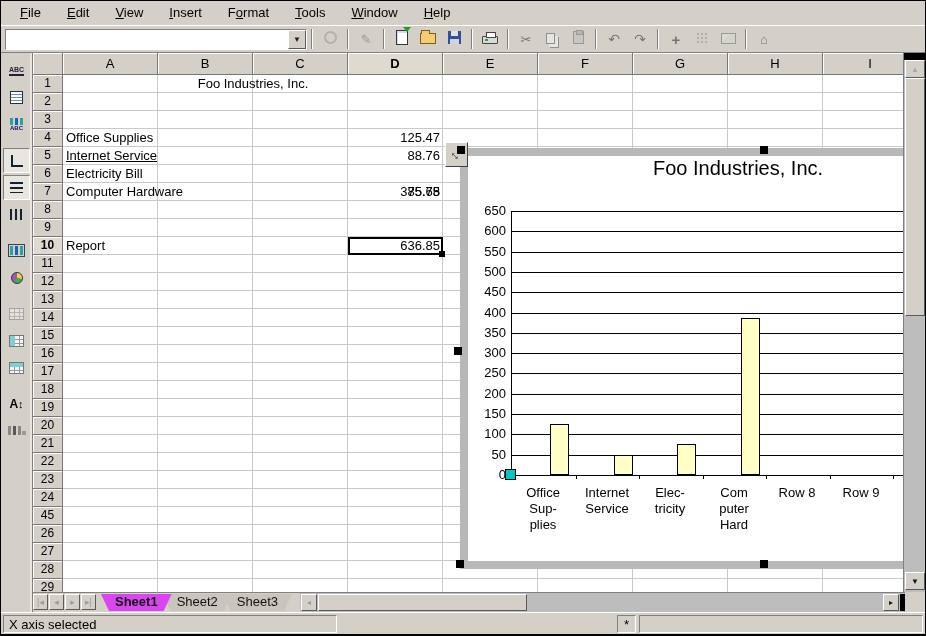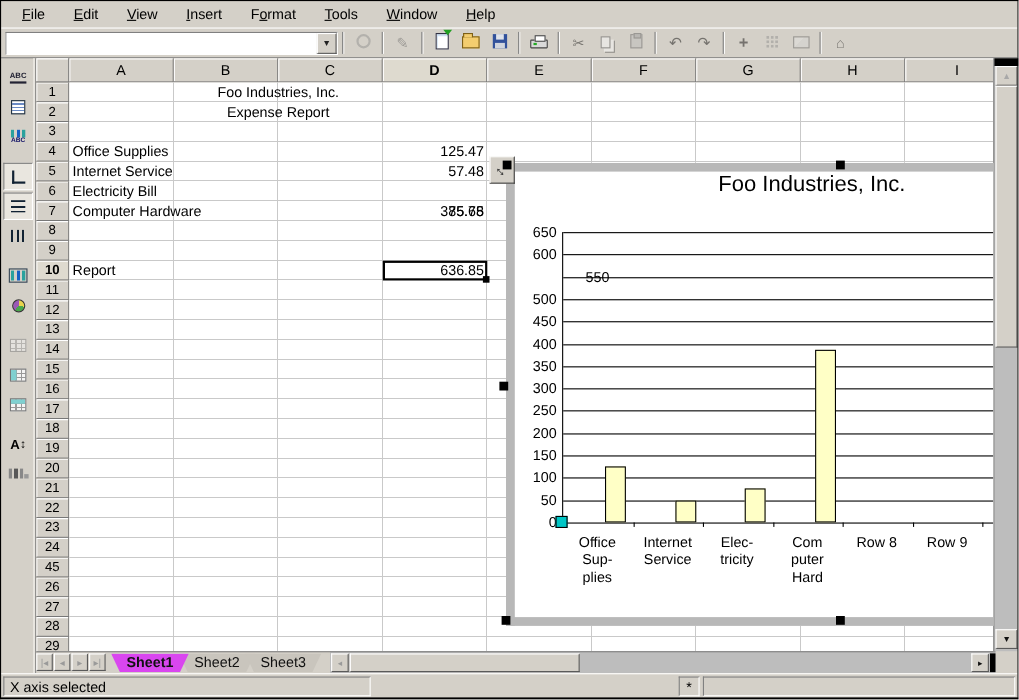--- a/index.html
+++ b/index.html
@@ -292,25 +292,24 @@
       <div class="row-header" style="top: 414px;">24</div>
       <div class="row-header" style="top: 432px;">45</div>
       <div class="row-header" style="top: 450px;">26</div>
       <div class="row-header" style="top: 468px;">27</div>
       <div class="row-header" style="top: 486px;">28</div>
       <div class="row-header" style="top: 504px; text-decoration: underline;">29</div>
     </div>
   <div id="grid" class="abs"></div>
   <div id="cells-layer" class="abs" style="left:0;top:0;width:926px;height:636px;pointer-events:none;">
       <div class="cell a-center" style="left: 158px; top: 75px; width: 190px;">Foo Industries, Inc.</div>
-      <div class="cell a-center" style="left: 158px; top: 93px; width: 190px;">Expense Report</div>
       <div class="cell a-left" style="left: 63px; top: 129px;">Office Supplies</div>
       <div class="cell a-right" style="left: 348px; top: 129px; width: 95px;">125.47</div>
-      <div class="cell a-left" style="left: 63px; top: 147px;">Internet Service</div>
-      <div class="cell a-right" style="left: 348px; top: 147px; width: 95px;">57.48</div>
+      <div class="cell a-left" style="left: 63px; top: 147px; text-decoration: underline;">Internet Service</div>
+      <div class="cell a-right" style="left: 348px; top: 147px; width: 95px;">88.76</div>
       <div class="cell a-left" style="left: 63px; top: 165px;">Electricity Bill</div>
       <div class="cell a-right" style="left: 348px; top: 183px; width: 95px;">75.68</div>
       <div class="cell a-left" style="left: 63px; top: 183px;">Computer Hardware</div>
       <div class="cell a-right" style="left: 348px; top: 183px; width: 95px;">385.75</div>
       <div class="cell a-left" style="left: 63px; top: 237px;">Report</div>
       <div class="cell a-right" style="left: 348px; top: 237px; width: 95px;">636.85</div>
     </div>
 
   <div id="sel-box" class="abs"></div>
   <div id="sel-handle" class="abs"></div>
@@ -352,21 +351,21 @@
       <div class="ylab" style="top: 299px;">50</div>
       <div class="ylab" style="top: 278px;">100</div>
       <div class="ylab" style="top: 258px;">150</div>
       <div class="ylab" style="top: 238px;">200</div>
       <div class="ylab" style="top: 217px;">250</div>
       <div class="ylab" style="top: 197px;">300</div>
       <div class="ylab" style="top: 177px;">350</div>
       <div class="ylab" style="top: 157px;">400</div>
       <div class="ylab" style="top: 136px;">450</div>
       <div class="ylab" style="top: 116px;">500</div>
-      <div class="ylab" style="top: 96px; margin-left: 48px;">550</div>
+      <div class="ylab" style="top: 96px;">550</div>
       <div class="ylab" style="top: 75px; text-align: right;">600</div>
       <div class="ylab" style="top: 55px;">650</div>
       <div class="xlab" style="left: 51px; top: 337px;">Office<br>Sup-<br>plies</div>
       <div class="xlab" style="left: 115px; top: 337px;">Internet<br>Service</div>
       <div class="xlab" style="left: 178px; top: 337px;">Elec-<br>tricity</div>
       <div class="xlab" style="left: 242px; top: 337px;">Com<br>puter<br>Hard</div>
       <div class="xlab" style="left: 305px; top: 337px;">Row 8</div>
       <div class="xlab" style="left: 369px; top: 337px;">Row 9</div>
     </div>
   <div id="chart-corner-btn" class="abs">

